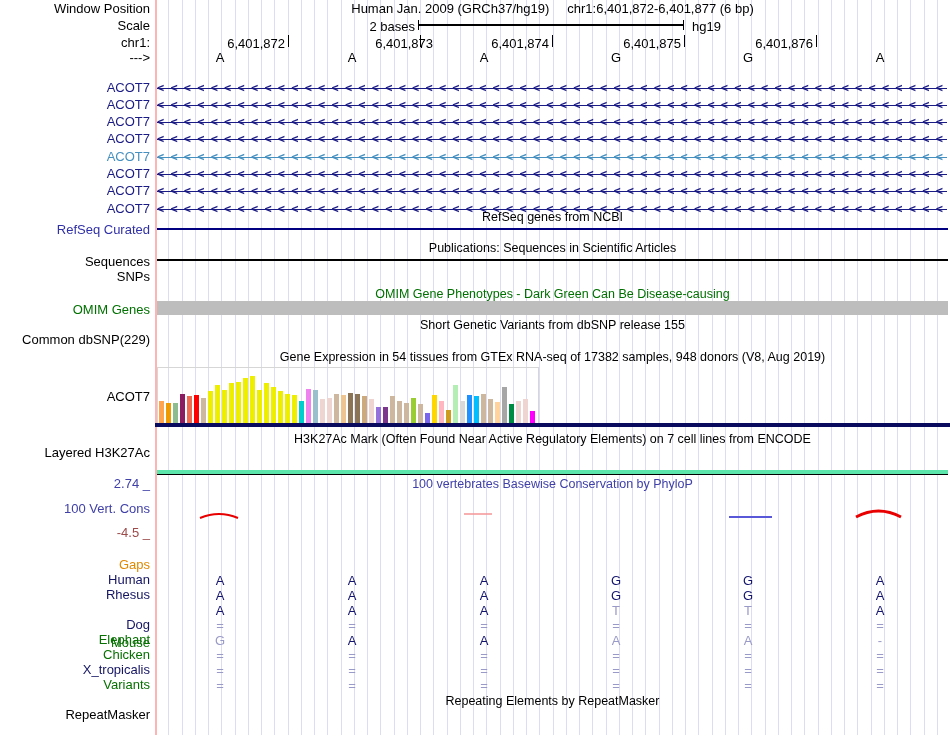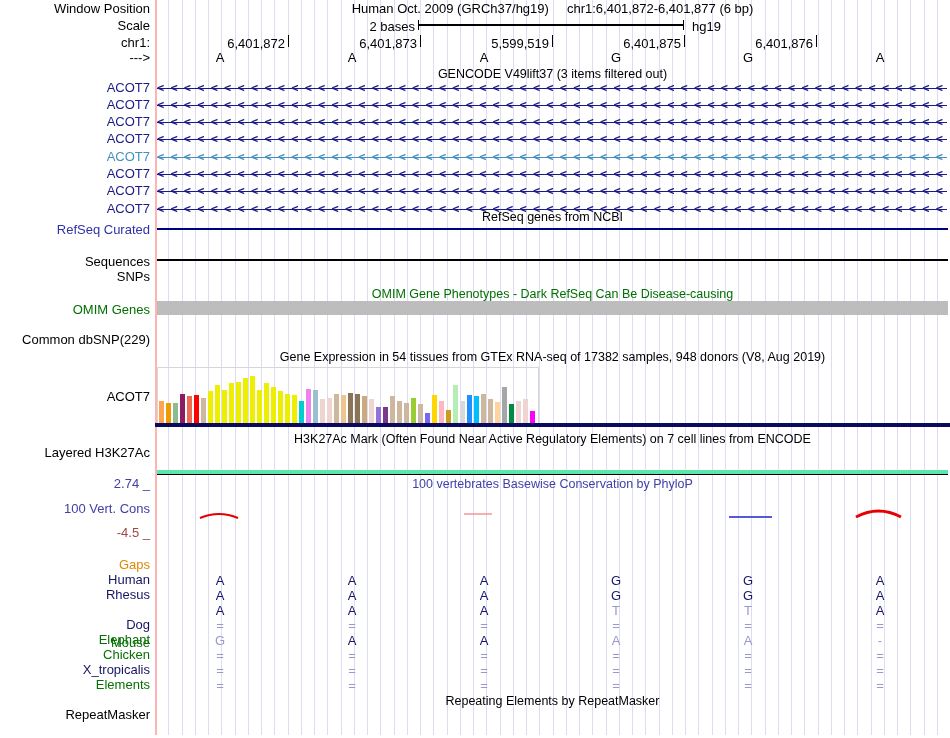--- a/index.html
+++ b/index.html
@@ -23,55 +23,54 @@
 </style>
 </head>
 <body>
 
 <div id="browser">
   <div class="grid"></div>
   <div class="pink-line"></div>
 
   <div class="lbl" style="top:2px;">Window Position</div>
   <div class="ctitle" style="top:2px;font-size:13px;">
-    <span>Human Oct. 2009 (GRCh37/hg19)</span><span style="display:inline-block;width:18px;"></span><span>chr1:6,401,872-6,401,877 (6 bp)</span>
+    <span>Human Jan. 2009 (GRCh37/hg19)</span><span style="display:inline-block;width:18px;"></span><span>chr1:6,401,872-6,401,877 (6 bp)</span>
   </div>
 
   <div class="lbl" style="top:19px;">Scale</div>
   <div class="abs" style="left:155px;top:19px;width:260px;text-align:right;font-size:13px;">2 bases</div>
   <div class="abs" style="left:418px;top:24px;width:266px;height:2px;background:#000;"></div>
   <div class="abs" style="left:418px;top:20px;width:1px;height:10px;background:#000;"></div>
   <div class="abs" style="left:683px;top:20px;width:1px;height:10px;background:#000;"></div>
   <div class="abs" style="left:692px;top:19px;font-size:13px;">hg19</div>
 
   <div class="lbl" style="top:36px;">chr1:</div>
   <div id="coords">
       <div class="coord" style="left: 193px; top: 36px; width: 92px; text-align: right;">6,401,872</div>
       <div class="tick" style="left: 288px; top: 35px;"></div>
-      <div class="coord" style="left: 325px; top: 36px; width: 92px; text-align: right;">6,401,873</div>
+      <div class="coord" style="left: 341px; top: 36px; width: 92px; text-align: right;">6,401,873</div>
       <div class="tick" style="left: 420px; top: 35px;"></div>
-      <div class="coord" style="left: 457px; top: 36px; width: 92px; text-align: right;">5,599,519</div>
+      <div class="coord" style="left: 457px; top: 36px; width: 92px; text-align: right;">6,401,874</div>
       <div class="tick" style="left: 552px; top: 35px;"></div>
       <div class="coord" style="left: 589px; top: 36px; width: 92px; text-align: right;">6,401,875</div>
       <div class="tick" style="left: 684px; top: 35px;"></div>
       <div class="coord" style="left: 721px; top: 36px; width: 92px; text-align: right;">6,401,876</div>
       <div class="tick" style="left: 816px; top: 35px;"></div>
     </div>
 
   <div class="lbl" style="top:51px;">---&gt;</div>
   <div id="bases">
       <div class="base" style="left: 220px; top: 50px;">A</div>
       <div class="base" style="left: 352px; top: 50px;">A</div>
       <div class="base" style="left: 484px; top: 50px;">A</div>
       <div class="base" style="left: 616px; top: 50px;">G</div>
       <div class="base" style="left: 748px; top: 50px;">G</div>
       <div class="base" style="left: 880px; top: 50px;">A</div>
     </div>
 
-  <div class="ctitle" style="top:67px;">GENCODE V49lift37 (3 items filtered out)</div>
   <div id="gencode-rows">
       <div class="lbl" style="top: 81px; color: rgb(27, 27, 133);">ACOT7</div>
       <div class="gene-line" style="top: 87.5px; background: rgb(27, 27, 133);"></div>
       <div class="gene-arrows" style="top: 81px; color: rgb(27, 27, 133);">&lt;&lt;&lt;&lt;&lt;&lt;&lt;&lt;&lt;&lt;&lt;&lt;&lt;&lt;&lt;&lt;&lt;&lt;&lt;&lt;&lt;&lt;&lt;&lt;&lt;&lt;&lt;&lt;&lt;&lt;&lt;&lt;&lt;&lt;&lt;&lt;&lt;&lt;&lt;&lt;&lt;&lt;&lt;&lt;&lt;&lt;&lt;&lt;&lt;&lt;&lt;&lt;&lt;&lt;&lt;&lt;&lt;&lt;&lt;&lt;</div>
       <div class="lbl" style="top: 98px; color: rgb(27, 27, 133);">ACOT7</div>
       <div class="gene-line" style="top: 104.5px; background: rgb(27, 27, 133);"></div>
       <div class="gene-arrows" style="top: 98px; color: rgb(27, 27, 133);">&lt;&lt;&lt;&lt;&lt;&lt;&lt;&lt;&lt;&lt;&lt;&lt;&lt;&lt;&lt;&lt;&lt;&lt;&lt;&lt;&lt;&lt;&lt;&lt;&lt;&lt;&lt;&lt;&lt;&lt;&lt;&lt;&lt;&lt;&lt;&lt;&lt;&lt;&lt;&lt;&lt;&lt;&lt;&lt;&lt;&lt;&lt;&lt;&lt;&lt;&lt;&lt;&lt;&lt;&lt;&lt;&lt;&lt;&lt;&lt;</div>
       <div class="lbl" style="top: 115px; color: rgb(27, 27, 133);">ACOT7</div>
       <div class="gene-line" style="top: 121.5px; background: rgb(27, 27, 133);"></div>
       <div class="gene-arrows" style="top: 115px; color: rgb(27, 27, 133);">&lt;&lt;&lt;&lt;&lt;&lt;&lt;&lt;&lt;&lt;&lt;&lt;&lt;&lt;&lt;&lt;&lt;&lt;&lt;&lt;&lt;&lt;&lt;&lt;&lt;&lt;&lt;&lt;&lt;&lt;&lt;&lt;&lt;&lt;&lt;&lt;&lt;&lt;&lt;&lt;&lt;&lt;&lt;&lt;&lt;&lt;&lt;&lt;&lt;&lt;&lt;&lt;&lt;&lt;&lt;&lt;&lt;&lt;&lt;&lt;</div>
@@ -89,28 +88,30 @@
       <div class="gene-arrows" style="top: 184px; color: rgb(27, 27, 133);">&lt;&lt;&lt;&lt;&lt;&lt;&lt;&lt;&lt;&lt;&lt;&lt;&lt;&lt;&lt;&lt;&lt;&lt;&lt;&lt;&lt;&lt;&lt;&lt;&lt;&lt;&lt;&lt;&lt;&lt;&lt;&lt;&lt;&lt;&lt;&lt;&lt;&lt;&lt;&lt;&lt;&lt;&lt;&lt;&lt;&lt;&lt;&lt;&lt;&lt;&lt;&lt;&lt;&lt;&lt;&lt;&lt;&lt;&lt;&lt;</div>
       <div class="lbl" style="top: 202px; color: rgb(27, 27, 133);">ACOT7</div>
       <div class="gene-line" style="top: 208.5px; background: rgb(27, 27, 133);"></div>
       <div class="gene-arrows" style="top: 202px; color: rgb(27, 27, 133);">&lt;&lt;&lt;&lt;&lt;&lt;&lt;&lt;&lt;&lt;&lt;&lt;&lt;&lt;&lt;&lt;&lt;&lt;&lt;&lt;&lt;&lt;&lt;&lt;&lt;&lt;&lt;&lt;&lt;&lt;&lt;&lt;&lt;&lt;&lt;&lt;&lt;&lt;&lt;&lt;&lt;&lt;&lt;&lt;&lt;&lt;&lt;&lt;&lt;&lt;&lt;&lt;&lt;&lt;&lt;&lt;&lt;&lt;&lt;&lt;</div>
     </div>
 
   <div class="ctitle" style="top:210px;">RefSeq genes from NCBI</div>
   <div class="lbl" style="top:223px;color:#3030a8;">RefSeq Curated</div>
   <div class="abs" style="left:157px;top:228px;width:791px;height:2px;background:#000080;"></div>
 
+  <div class="ctitle" style="top:241px;">Publications: Sequences in Scientific Articles</div>
   <div class="lbl" style="top:255px;">Sequences</div>
   <div class="abs" style="left:157px;top:259px;width:791px;height:2px;background:#000;"></div>
   <div class="lbl" style="top:270px;">SNPs</div>
 
-  <div class="ctitle" style="top:287px;color:#007000;">OMIM Gene Phenotypes - Dark RefSeq Can Be Disease-causing</div>
+  <div class="ctitle" style="top:287px;color:#007000;">OMIM Gene Phenotypes - Dark Green Can Be Disease-causing</div>
   <div class="abs" style="left:157px;top:301px;width:791px;height:14px;background:#bdbdbd;"></div>
   <div class="lbl" style="top:303px;color:#007000;">OMIM Genes</div>
 
+  <div class="ctitle" style="top:318px;">Short Genetic Variants from dbSNP release 155</div>
   <div class="lbl" style="top:333px;">Common dbSNP(229)</div>
 
   <div class="ctitle" style="top:350px;">Gene Expression in 54 tissues from GTEx RNA-seq of 17382 samples, 948 donors (V8, Aug 2019)</div>
   <div class="lbl" style="top:390px;">ACOT7</div>
   <div class="abs" style="left:157px;top:367px;width:380px;height:56px;border:1px solid #d6d6d6;"></div>
   <div id="gtex-bars">
       <div class="abs" style="left: 159px; top: 401px; width: 5px; height: 22px; background: rgb(255, 165, 79);"></div>
       <div class="abs" style="left: 166px; top: 403px; width: 5px; height: 20px; background: rgb(238, 154, 0);"></div>
       <div class="abs" style="left: 173px; top: 403px; width: 5px; height: 20px; background: rgb(143, 188, 143);"></div>
       <div class="abs" style="left: 180px; top: 394px; width: 5px; height: 29px; background: rgb(139, 28, 98);"></div>
@@ -185,21 +186,21 @@
 
   <div id="multiz-rows">
       <div class="lbl" style="top: 558px; color: rgb(224, 136, 0);">Gaps</div>
       <div class="lbl" style="top: 573px; color: rgb(21, 21, 99);">Human</div>
       <div class="lbl" style="top: 588px; color: rgb(21, 21, 99);">Rhesus</div>
       <div class="lbl" style="top: 636px; color: rgb(6, 112, 0);">Mouse</div>
       <div class="lbl" style="top: 618px; color: rgb(21, 21, 99);">Dog</div>
       <div class="lbl" style="top: 633px; color: rgb(6, 112, 0);">Elephant</div>
       <div class="lbl" style="top: 648px; color: rgb(6, 112, 0);">Chicken</div>
       <div class="lbl" style="top: 663px; color: rgb(21, 21, 99);">X_tropicalis</div>
-      <div class="lbl" style="top: 678px; color: rgb(6, 112, 0);">Elements</div>
+      <div class="lbl" style="top: 678px; color: rgb(6, 112, 0);">Variants</div>
       <div class="mz" style="left: 220px; top: 574px; color: rgb(20, 20, 110);">A</div>
       <div class="mz" style="left: 220px; top: 589px; color: rgb(20, 20, 110);">A</div>
       <div class="mz" style="left: 220px; top: 604px; color: rgb(20, 20, 110);">A</div>
       <div class="mz dim" style="left: 220px; top: 619px;">=</div>
       <div class="mz dim" style="left: 220px; top: 634px;">G</div>
       <div class="mz dim" style="left: 220px; top: 649px;">=</div>
       <div class="mz dim" style="left: 220px; top: 664px;">=</div>
       <div class="mz dim" style="left: 220px; top: 679px;">=</div>
       <div class="mz" style="left: 352px; top: 574px; color: rgb(20, 20, 110);">A</div>
       <div class="mz" style="left: 352px; top: 589px; color: rgb(20, 20, 110);">A</div>

